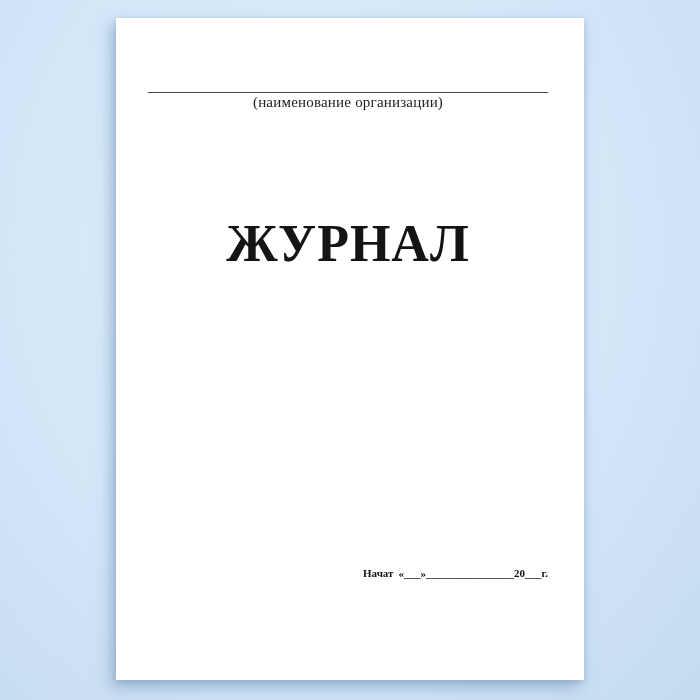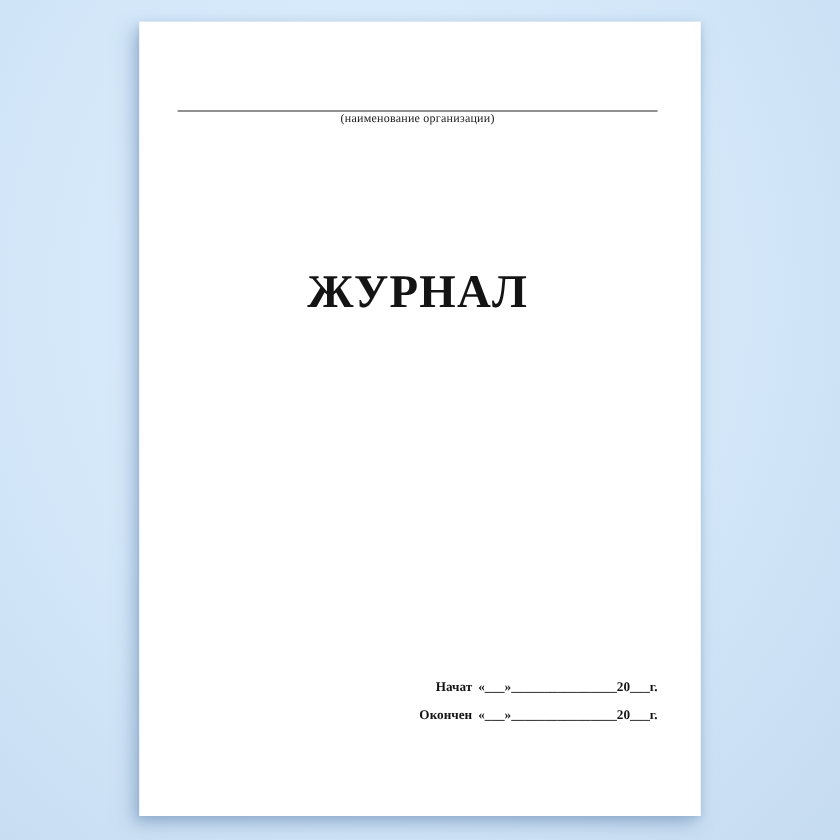--- a/index.html
+++ b/index.html
@@ -24,33 +24,33 @@
     left: 32px; right: 36px; top: 74px;
     text-align: center;
   }
   .org-line {
     border: 0;
     border-top: 1.5px solid #4a4a4a;
     height: 0;
     margin-bottom: 1px;
   }
   .org-caption {
-    font-size: 10px;
+    font-size: 15px;
     letter-spacing: 0.2px;
     color: #222;
   }
   
   .title-block {
     position: absolute;
     left: 0; right: 4px; top: 204px;
     text-align: center;
     font-weight: bold;
   }
   .main-title {
-    font-size: 39px;
+    font-size: 52px;
     line-height: 44px;
     letter-spacing: 1px;
     font-weight: bold;
   }
   .subtitle {
     margin-top: 3px;
     font-size: 16.5px;
     line-height: 19px;
     font-weight: bold;
     letter-spacing: 0.2px;
@@ -80,18 +80,15 @@
   </div>
 
   <div class="title-block">
     <div class="main-title">ЖУРНАЛ</div>
   </div>
 
   <div class="dates-block">
     <div class="date-row">
       <span class="date-label">Начат</span><span>«___»________________20___г.</span>
     </div>
-    <div class="date-row">
-      <span class="date-label">Окончен</span><span>«___»________________20___г.</span>
-    </div>
   </div>
 
 </div>
 
 </body></html>

